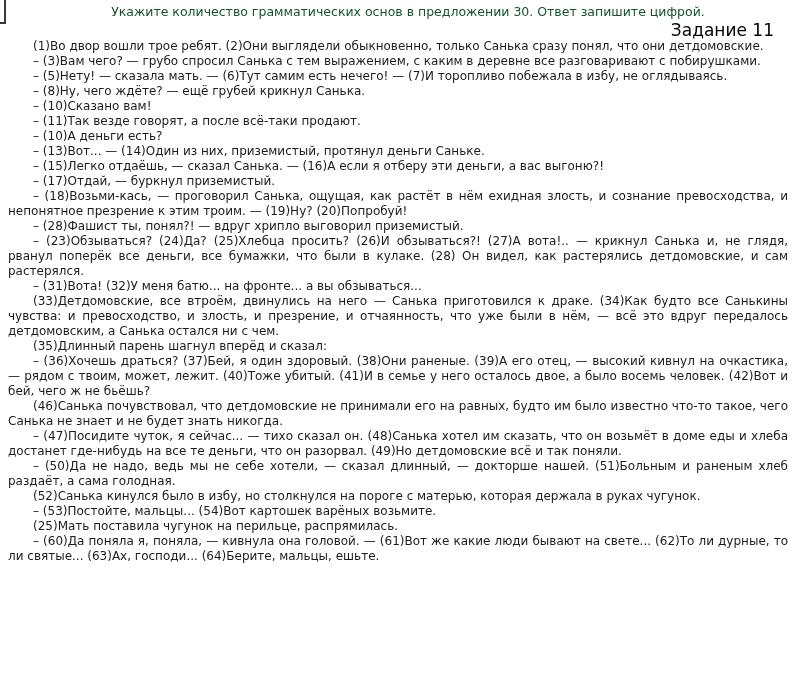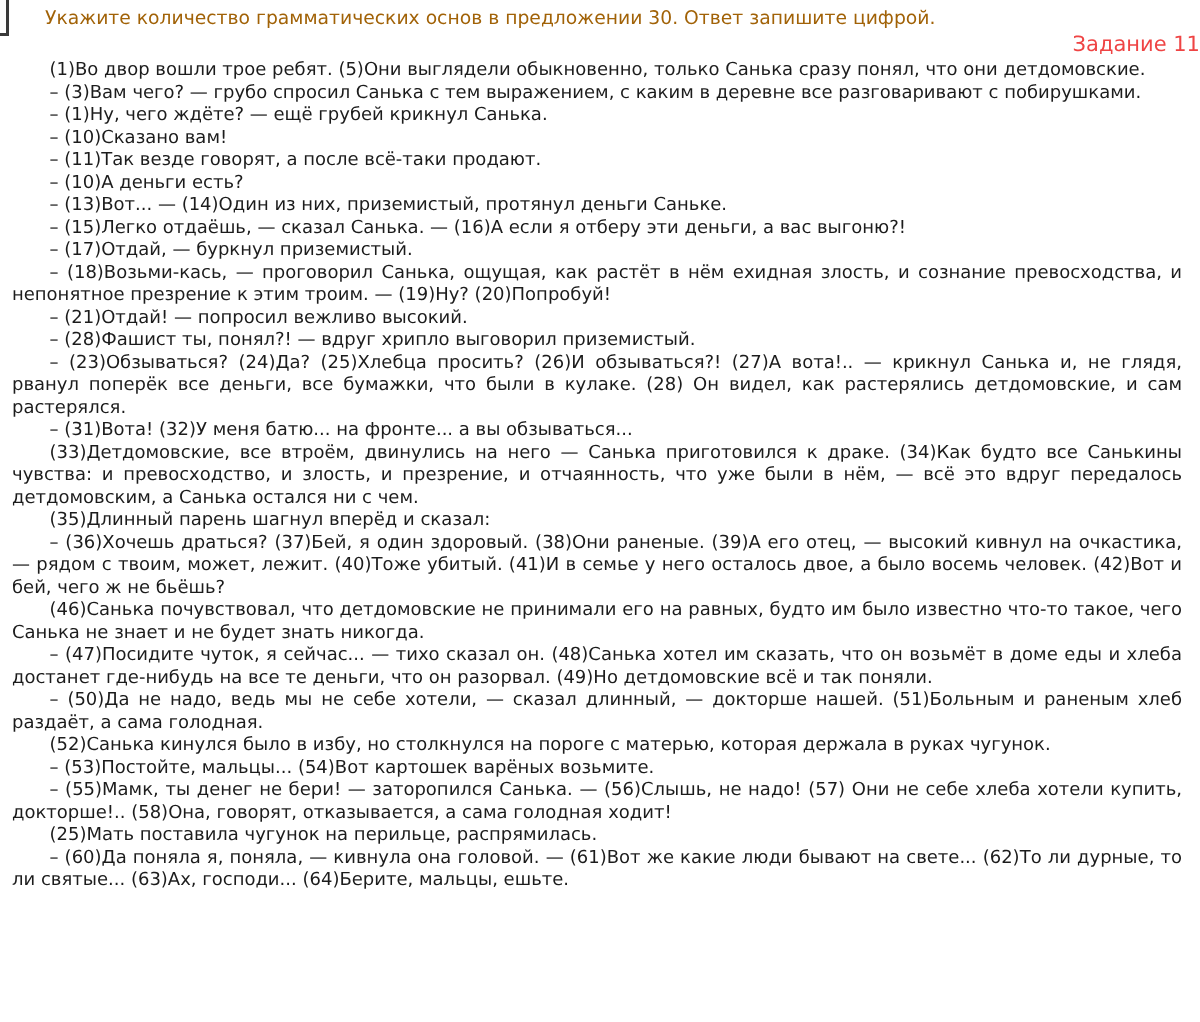--- a/index.html
+++ b/index.html
@@ -23,29 +23,31 @@
     width: 4px;
     height: 22px;
     border-right: 2px solid #3a3a3a;
     border-bottom: 2px solid #3a3a3a;
     background: #ffffff;
   }
   .question {
     padding: 4px 14px 0 30px;
     font-size: 12.5px;
     line-height: 16px;
-    color: #a16207;
+    color: #14532d;
+    text-align: center;
   }
   .task-label {
     text-align: right;
+    padding-right: 26px;
     margin-top: 3px;
     margin-bottom: 2px;
-    font-size: 14px;
+    font-size: 17px;
     line-height: 14px;
-    color: #ef4444;
+    color: #000000;
   }
   .passage {
     padding: 0 12px 0 8px;
     font-size: 12px;
     line-height: 15px;
     text-align: justify;
   }
   .passage p {
     margin: 0;
     padding: 0;
@@ -57,40 +59,39 @@
 
 <div>
 
   <div class="corner-box"></div>
 
   <div class="question">Укажите количество грамматических основ в предложении 30. Ответ запишите цифрой.</div>
 
   <div class="task-label">Задание 11</div>
 
   <div class="passage">
-    <p>(1)Во двор вошли трое ребят. (5)Они выглядели обыкновенно, только Санька сразу понял, что они детдомовские.</p>
+    <p>(1)Во двор вошли трое ребят. (2)Они выглядели обыкновенно, только Санька сразу понял, что они детдомовские.</p>
     <p>– (3)Вам чего? — грубо спросил Санька с тем выражением, с каким в деревне все разговаривают с побирушками.</p>
-    <p>– (1)Ну, чего ждёте? — ещё грубей крикнул Санька.</p>
+    <p>– (5)Нету! — сказала мать. — (6)Тут самим есть нечего! — (7)И торопливо побежала в избу, не оглядываясь.</p>
+    <p>– (8)Ну, чего ждёте? — ещё грубей крикнул Санька.</p>
     <p>– (10)Сказано вам!</p>
     <p>– (11)Так везде говорят, а после всё-таки продают.</p>
     <p>– (10)А деньги есть?</p>
     <p>– (13)Вот... — (14)Один из них, приземистый, протянул деньги Саньке.</p>
     <p>– (15)Легко отдаёшь, — сказал Санька. — (16)А если я отберу эти деньги, а вас выгоню?!</p>
     <p>– (17)Отдай, — буркнул приземистый.</p>
     <p>– (18)Возьми-кась, — проговорил Санька, ощущая, как растёт в нём ехидная злость, и сознание превосходства, и непонятное презрение к этим троим. — (19)Ну? (20)Попробуй!</p>
-    <p>– (21)Отдай! — попросил вежливо высокий.</p>
     <p>– (28)Фашист ты, понял?! — вдруг хрипло выговорил приземистый.</p>
     <p>– (23)Обзываться? (24)Да? (25)Хлебца просить? (26)И обзываться?! (27)А вота!.. — крикнул Санька и, не глядя, рванул поперёк все деньги, все бумажки, что были в кулаке. (28) Он видел, как растерялись детдомовские, и сам растерялся.</p>
     <p>– (31)Вота! (32)У меня батю... на фронте... а вы обзываться...</p>
     <p>(33)Детдомовские, все втроём, двинулись на него — Санька приготовился к драке. (34)Как будто все Санькины чувства: и превосходство, и злость, и презрение, и отчаянность, что уже были в нём, — всё это вдруг передалось детдомовским, а Санька остался ни с чем.</p>
     <p>(35)Длинный парень шагнул вперёд и сказал:</p>
     <p>– (36)Хочешь драться? (37)Бей, я один здоровый. (38)Они раненые. (39)А его отец, — высокий кивнул на очкастика, — рядом с твоим, может, лежит. (40)Тоже убитый. (41)И в семье у него осталось двое, а было восемь человек. (42)Вот и бей, чего ж не бьёшь?</p>
     <p>(46)Санька почувствовал, что детдомовские не принимали его на равных, будто им было известно что-то такое, чего Санька не знает и не будет знать никогда.</p>
     <p>– (47)Посидите чуток, я сейчас... — тихо сказал он. (48)Санька хотел им сказать, что он возьмёт в доме еды и хлеба достанет где-нибудь на все те деньги, что он разорвал. (49)Но детдомовские всё и так поняли.</p>
     <p>– (50)Да не надо, ведь мы не себе хотели, — сказал длинный, — докторше нашей. (51)Больным и раненым хлеб раздаёт, а сама голодная.</p>
     <p>(52)Санька кинулся было в избу, но столкнулся на пороге с матерью, которая держала в руках чугунок.</p>
     <p>– (53)Постойте, мальцы... (54)Вот картошек варёных возьмите.</p>
-    <p>– (55)Мамк, ты денег не бери! — заторопился Санька. — (56)Слышь, не надо! (57) Они не себе хлеба хотели купить, докторше!.. (58)Она, говорят, отказывается, а сама голодная ходит!</p>
     <p>(25)Мать поставила чугунок на перильце, распрямилась.</p>
     <p>– (60)Да поняла я, поняла, — кивнула она головой. — (61)Вот же какие люди бывают на свете... (62)То ли дурные, то ли святые... (63)Ах, господи... (64)Берите, мальцы, ешьте.</p>
   </div>
 
 </div>
 
 </body></html>

